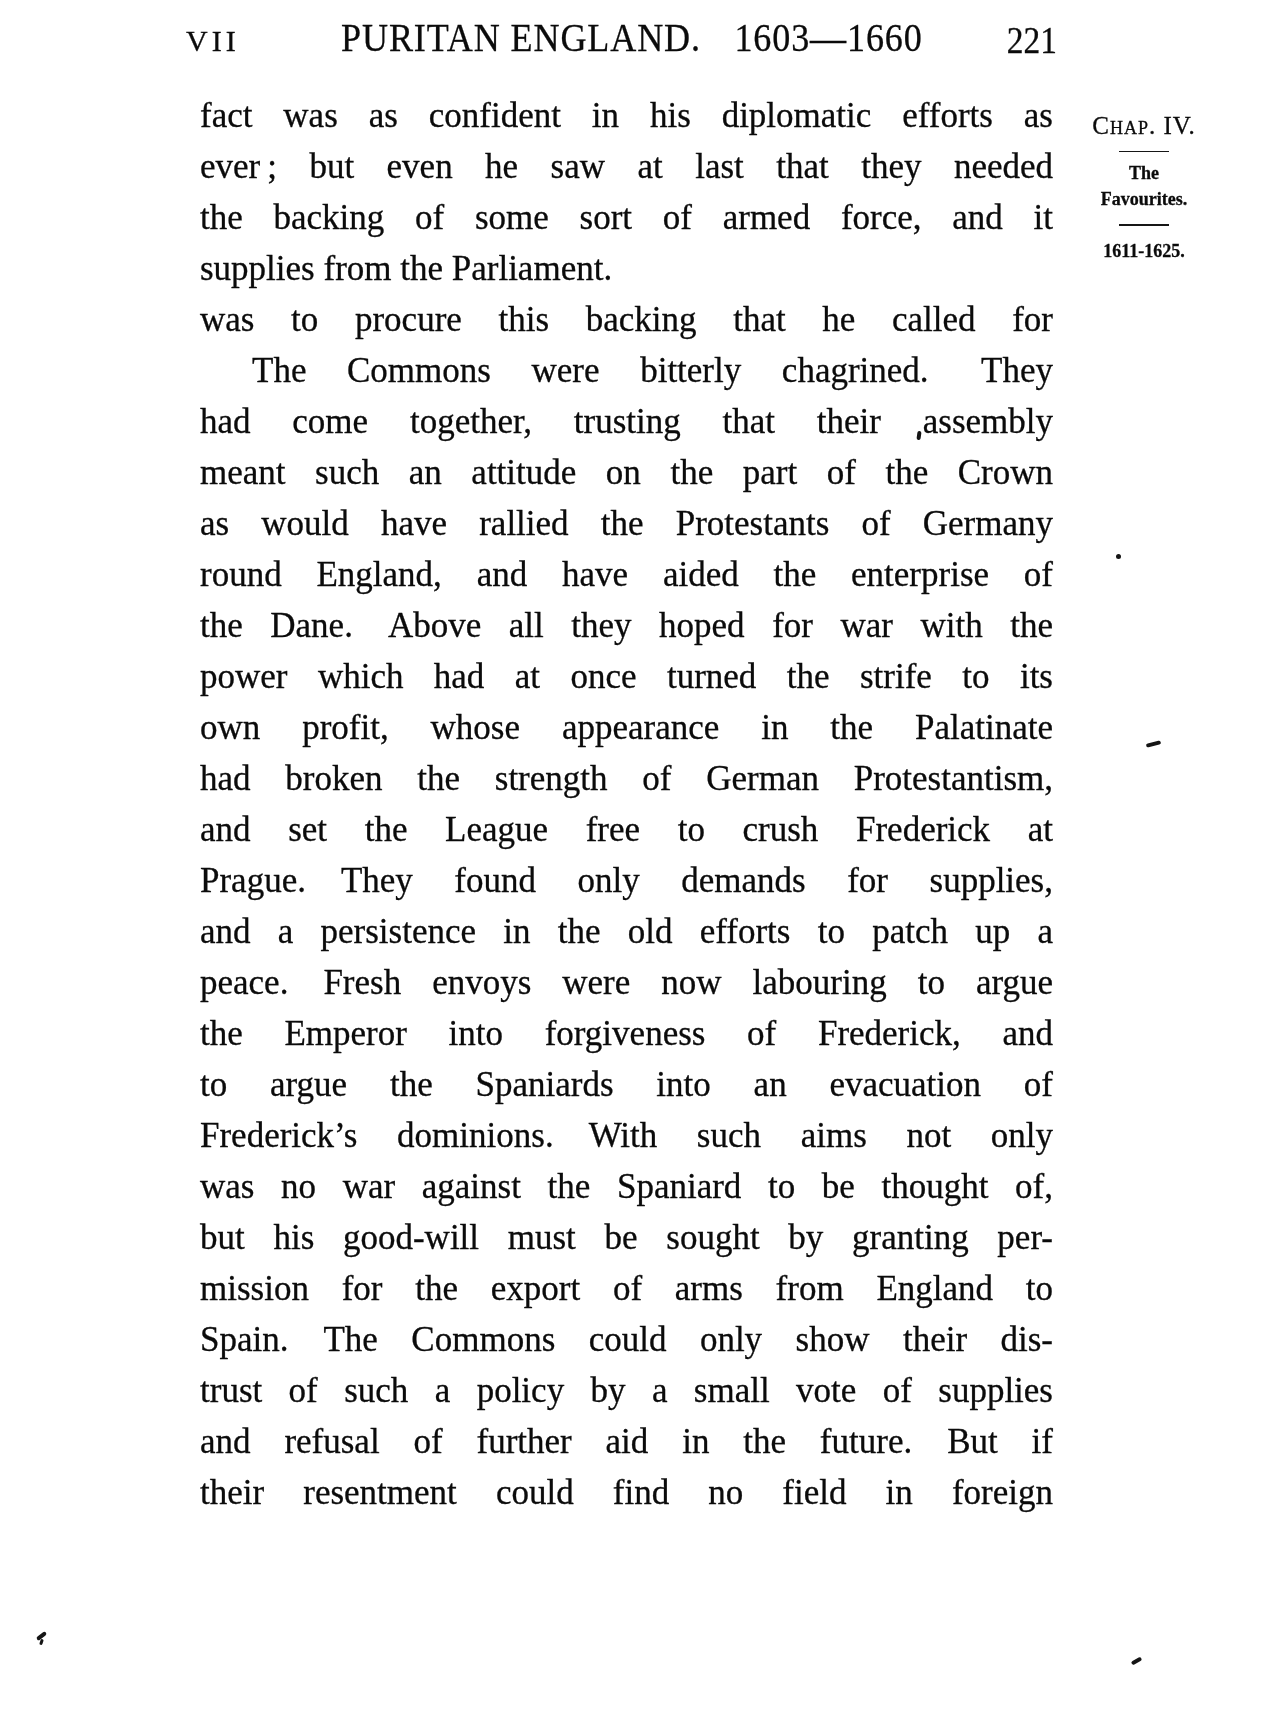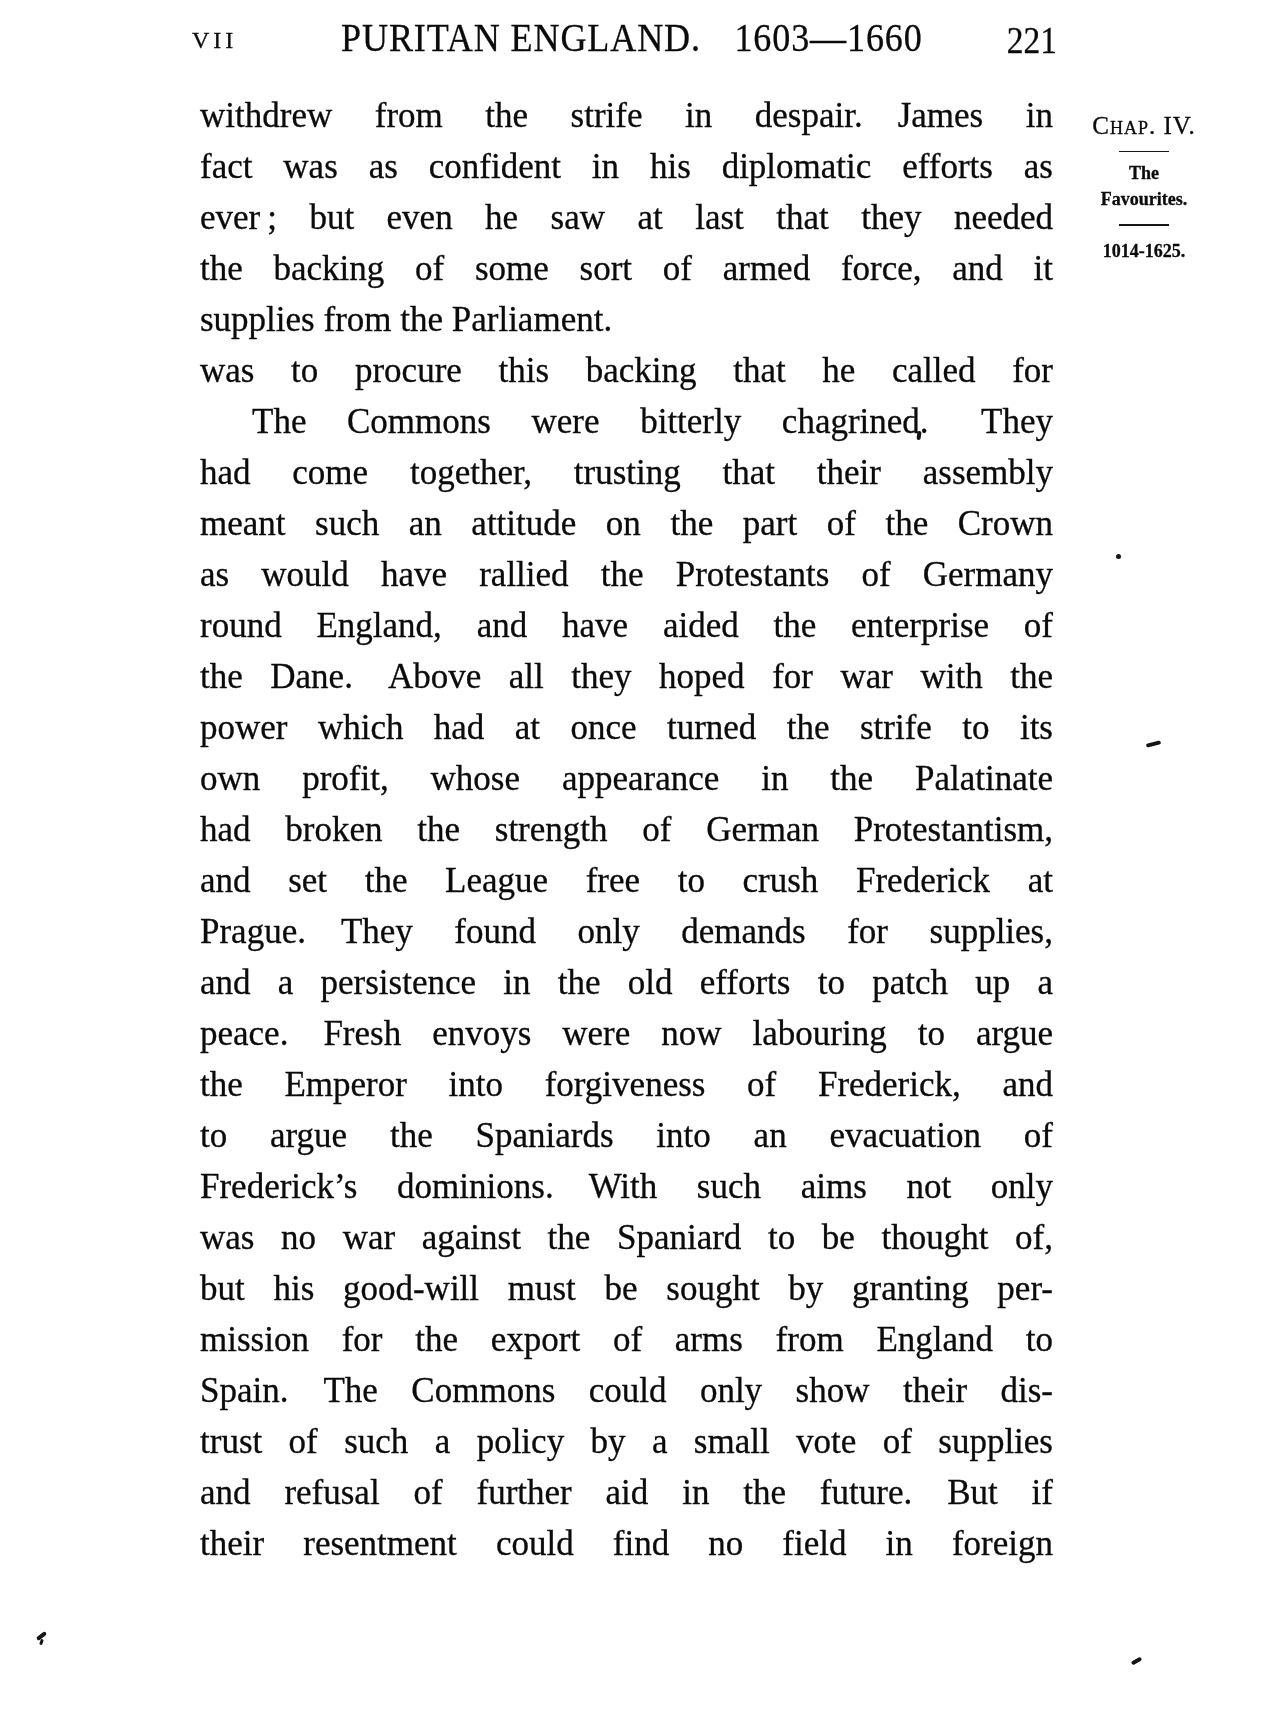--- a/index.html
+++ b/index.html
@@ -8,22 +8,22 @@
     width:1265px;height:1713px;
     margin:0 auto;
     background:#ffffff;
     overflow:hidden;
     font-family:"Liberation Serif","DejaVu Serif",serif;
     color:#0b0b0b;
     -webkit-text-stroke:.3px #0b0b0b;
   }
   
   .folio{
-    position:absolute;left:192px;top:27px;
-    font-size:24px;line-height:27px;letter-spacing:4px;
+    position:absolute;left:186px;top:27px;
+    font-size:30px;line-height:27px;letter-spacing:4px;
   }
   .running-title{
     position:absolute;left:341px;top:17px;
     font-size:41px;line-height:41px;white-space:nowrap;
     transform:scaleX(.88);transform-origin:left center;
     letter-spacing:1px;
   }
   .running-title .dates{margin-left:38px;}
   .page-number{
     position:absolute;right:208px;top:21px;
@@ -67,21 +67,20 @@
 </head>
 <body>
 
 <div class="page">
 
   <span class="folio">VII</span>
   <span class="running-title"><span>PURITAN ENGLAND.</span><span class="dates">1603—1660</span></span>
   <span class="page-number">221</span>
 
   <main class="body-text">
-      <div class="line">withdrew from the strife in despair. James in</div>
       <div class="line">fact was as confident in his diplomatic efforts as</div>
       <div class="line">ever ; but even he saw at last that they needed</div>
       <div class="line">the backing of some sort of armed force, and it</div>
       <div class="line end">supplies from the Parliament.</div>
       <div class="line">was to procure this backing that he called for</div>
       <div class="line indent">The Commons were bitterly chagrined.  They</div>
       <div class="line">had come together, trusting that their assembly</div>
       <div class="line">meant such an attitude on the part of the Crown</div>
       <div class="line">as would have rallied the Protestants of Germany</div>
       <div class="line">round England, and have aided the enterprise of</div>
@@ -104,21 +103,21 @@
       <div class="line">and refusal of further aid in the future. But if</div>
       <div class="line">their resentment could find no field in foreign</div>
     </main>
 
   <aside class="sn1">
     <div class="sn-chap">Chap. IV.</div>
     <div class="sn-rule thin"></div>
     <div class="sn-b">The</div>
     <div class="sn-b">Favourites.</div>
     <div class="sn-rule second"></div>
-    <div class="sn-b">1014-1625.</div>
+    <div class="sn-b">1611-1625.</div>
   </aside>
 
 
   <div class="speck sp1"></div>
   <div class="speck sp2"></div>
   <div class="speck sp3"></div>
   <div class="speck sp4"></div>
   <div class="speck sp4b"></div>
   <div class="speck sp5"></div>
 

